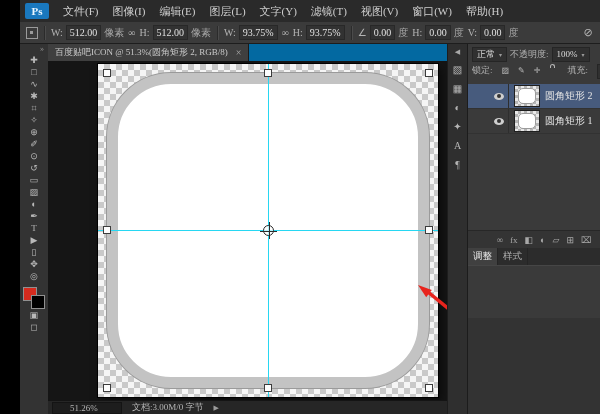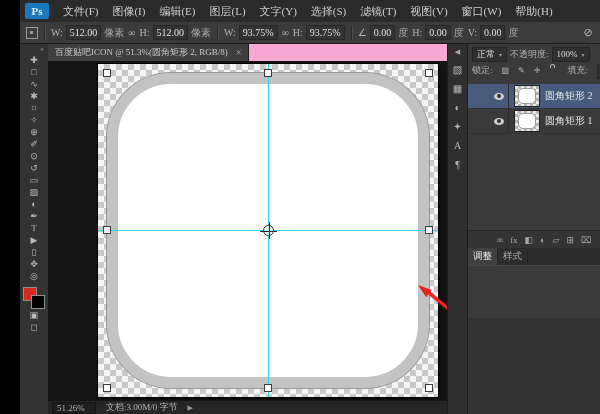--- a/index.html
+++ b/index.html
@@ -35,21 +35,21 @@
            border-right:1px solid #232323;display:flex;flex-direction:column;align-items:center;}
   .tool-collapse{font-size:8px;color:#8f8f8f;height:10px;line-height:10px;align-self:flex-end;padding-right:4px;}
   .tool{width:28px;height:12px;display:flex;align-items:center;justify-content:center;
         font-size:9px;color:#b9b9b9;flex:none;}
   .swatches{position:relative;width:22px;height:22px;margin-top:5px;flex:none;}
   .swatch-fg{position:absolute;left:0;top:0;width:12px;height:12px;border:1px solid #909090;}
   .swatch-bg{position:absolute;right:0;bottom:0;width:12px;height:12px;border:1px solid #909090;background:#000;}
 
   
   .docwin{position:absolute;left:28px;top:44px;width:399px;height:356px;}
-  .tabbar{position:absolute;left:0;top:0;right:0;height:17px;background:#f9a8d4;border-bottom:1px solid #171717;display:flex;}
+  .tabbar{position:absolute;left:0;top:0;right:0;height:17px;background:#0369a1;border-bottom:1px solid #171717;display:flex;}
   .doc-tab{background:#3f3f3f;color:#c9c9c9;font-size:9px;padding:0 7px;display:flex;align-items:center;gap:8px;
            border-right:1px solid #1a1a1a;white-space:nowrap;}
   .tab-close{color:#a5a5a5;font-size:10px;}
   .canvas{position:absolute;left:0;top:17px;right:0;bottom:0;background:#151515;overflow:hidden;}
 
   .document{position:absolute;left:50px;top:3px;width:340px;height:333px;background-color:#f5f5f5;
             background-image:linear-gradient(45deg,#c9c9c9 25%,transparent 25%,transparent 75%,#c9c9c9 75%),
                              linear-gradient(45deg,#c9c9c9 25%,transparent 25%,transparent 75%,#c9c9c9 75%);
             background-size:12px 12px;background-position:0 0,6px 6px;
             box-shadow:0 0 0 1px #000,3px 4px 8px rgba(0,0,0,.55);}
@@ -64,21 +64,21 @@
   .center-target{position:absolute;left:170px;top:166px;width:9px;height:9px;margin:-5px 0 0 -5px;
                  border:1px solid #2b2b2b;border-radius:50%;background:rgba(255,255,255,.65);}
   .center-target::before{content:'';position:absolute;left:-4px;right:-4px;top:50%;height:1px;background:#2b2b2b;}
   .center-target::after{content:'';position:absolute;top:-4px;bottom:-4px;left:50%;width:1px;background:#2b2b2b;}
   .anno-arrow{position:absolute;left:366px;top:220px;}
 
   
   .statusbar{position:absolute;left:28px;top:400px;width:399px;height:14px;background:#262626;
              border-top:1px solid #141414;display:flex;align-items:center;font-size:9px;color:#b5b5b5;
              gap:10px;padding-left:4px;box-sizing:border-box;}
-  .zoom-field{background:#1d1d1d;border:1px solid #141414;padding:0 4px;height:10px;line-height:10px;min-width:34px;}
+  .zoom-field{background:#1d1d1d;border:1px solid #141414;padding:0 17px;height:10px;line-height:10px;min-width:34px;}
   .status-arrow{font-size:7px;color:#9a9a9a;}
 
   
   .iconstrip{position:absolute;left:427px;top:44px;width:20px;height:370px;background:#2f2f2f;
              border-left:1px solid #1d1d1d;display:flex;flex-direction:column;align-items:center;padding-top:2px;box-sizing:border-box;}
   .strip-expand{font-size:7px;color:#a8a8a8;height:12px;line-height:12px;}
   .strip-icon{width:18px;height:16px;display:flex;align-items:center;justify-content:center;
               font-size:10px;color:#b5b5b5;margin-top:3px;flex:none;}
 
   
@@ -126,21 +126,20 @@
 
 <div class="app">
 
   <div class="menubar">
     <div class="ps-logo">Ps</div>
     <div class="menu-item">文件(F)</div>
     <div class="menu-item">图像(I)</div>
     <div class="menu-item">编辑(E)</div>
     <div class="menu-item">图层(L)</div>
     <div class="menu-item">文字(Y)</div>
-    <div class="menu-item">选择(S)</div>
     <div class="menu-item">滤镜(T)</div>
     <div class="menu-item">视图(V)</div>
     <div class="menu-item">窗口(W)</div>
     <div class="menu-item">帮助(H)</div>
     <div class="menubar-right">
       <span class="mb-icon">⊘</span>
     </div>
   </div>
 
   <div class="optionsbar">

